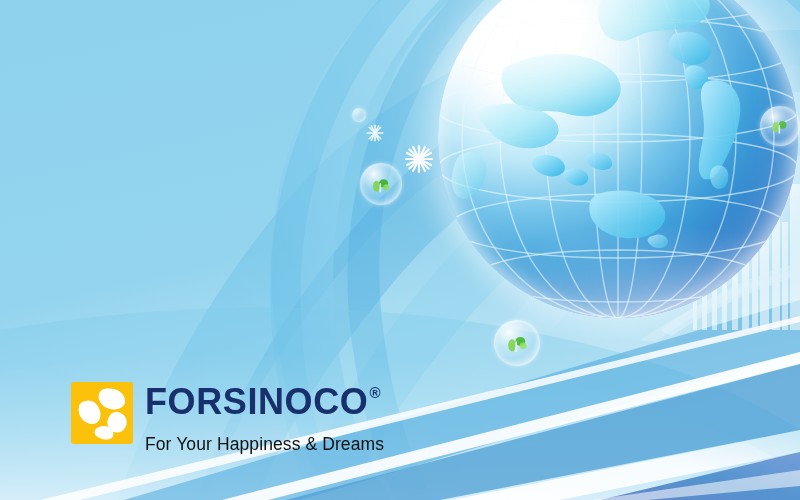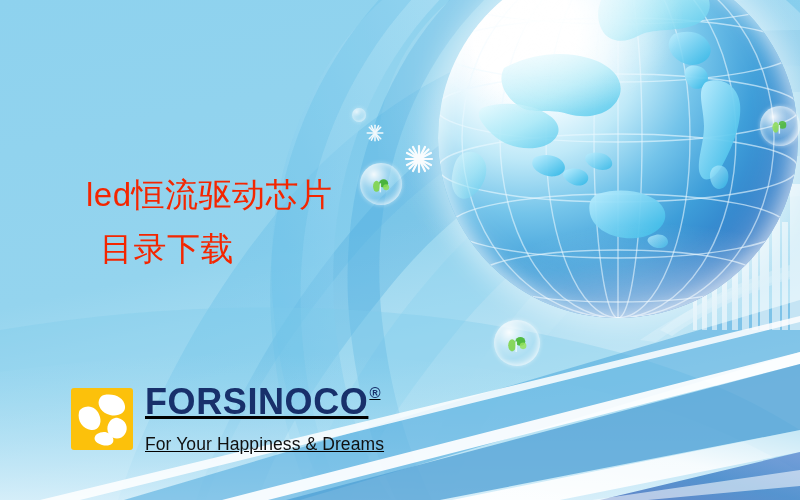--- a/index.html
+++ b/index.html
@@ -58,22 +58,21 @@
     letter-spacing: 0.5px;
     white-space: nowrap;
   }
   #headline .line2 { padding-left: 14px; display: block; }
 
   
   #logo {
     position: absolute;
     left: 71px; top: 382px;
     display: flex;
-    align-items: center;
-    text-decoration: underline;
+    align-items: flex-start;
   }
   #logo-mark {
     width: 62px; height: 62px;
     background: #fcc10b;
     border-radius: 3px;
     position: relative;
     flex: 0 0 auto;
   }
   #logo-text { margin-left: 12px; padding-top: 2px; }
   #brand-row {
@@ -324,24 +323,20 @@
   </div>
 
   <div class="bubble" style="left:760px; top:106px; width:40px; height:40px;">
     <svg class="seed" viewBox="0 0 40 34">
       <ellipse cx="12" cy="19" rx="7" ry="11" fill="#8ddc55" opacity="0.85"></ellipse>
       <ellipse cx="26" cy="14" rx="8" ry="8" fill="#4cb934" opacity="0.85"></ellipse>
       <rect x="18" y="14" width="3" height="18" fill="#eaf9ff" opacity="0.85"></rect>
     </svg>
   </div>
 
-  <div id="headline">
-    <span class="line1">led恒流驱动芯片</span>
-    <span class="line2">目录下载</span>
-  </div>
 
   <div id="logo">
     <div id="logo-mark">
       <svg viewBox="0 0 62 62" width="62" height="62">
 
         <path d="M33,7 C44,5 53,10 54,18 C55,25 47,29 39,27 C31,25 26,18 28,12 C29,9 31,7.5 33,7 Z" fill="#ffffff"></path>
         <path d="M47,30 C55,32 58,40 54,46 C50,52 42,52 38,46 C34,40 38,31 44,30 C45,29.8 46,29.8 47,30 Z" fill="#ffffff"></path>
         <path d="M8,24 C6,33 12,41 20,42 C27,43 31,36 29,29 C27,21 20,17 14,19 C11,20 8.5,21.5 8,24 Z" fill="#ffffff"></path>
         <path d="M26,46 C32,42 40,44 42,50 C44,56 38,59 31,57 C24,55 21,50 26,46 Z" fill="#ffffff"></path>
       </svg>

